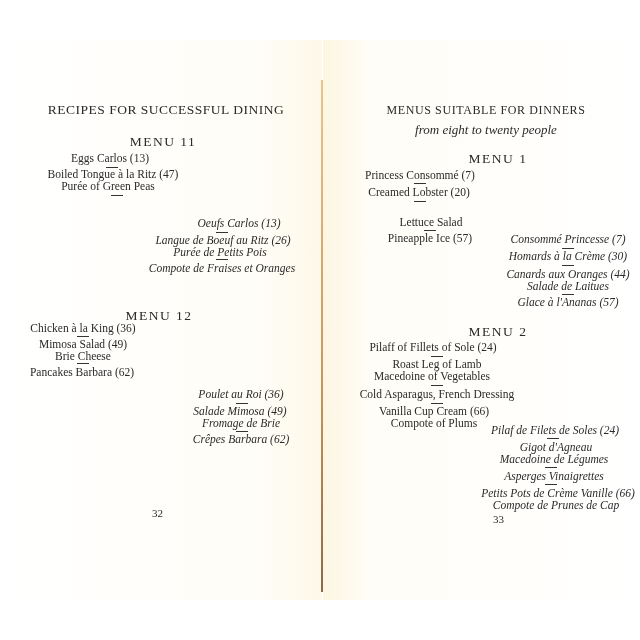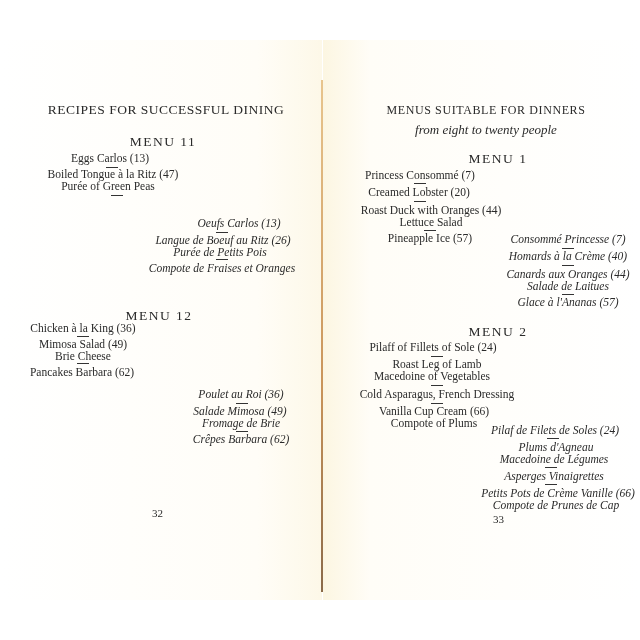--- a/index.html
+++ b/index.html
@@ -69,49 +69,48 @@
 
   <div class="abs center header-right" style="left:486px; top:103px;">MENUS SUITABLE FOR DINNERS</div>
   <div class="abs center subtitle" style="left:486px; top:122px;">from eight to twenty people</div>
 
   <div class="abs center menu-title" style="left:498px; top:151px;">MENU 1</div>
 
   <div class="abs center item" style="left:420px; top:169px;">Princess Consommé (7)</div>
   <div class="dash" style="left:420px; top:183px;"></div>
   <div class="abs center item" style="left:419px; top:186px;">Creamed Lobster (20)</div>
   <div class="dash" style="left:420px; top:201px;"></div>
-  <div class="abs center item" style="left:431px; top:204px;">Roast Duck with Oranges (44)</div>
   <div class="abs center item" style="left:431px; top:216px;">Lettuce Salad</div>
   <div class="dash" style="left:430px; top:230px;"></div>
   <div class="abs center item" style="left:430px; top:232px;">Pineapple Ice (57)</div>
 
   <div class="abs center item fr" style="left:568px; top:233px;">Consommé Princesse (7)</div>
   <div class="dash" style="left:568px; top:248px;"></div>
-  <div class="abs center item fr" style="left:568px; top:250px;">Homards à la Crème (40)</div>
+  <div class="abs center item fr" style="left:568px; top:250px;">Homards à la Crème (30)</div>
   <div class="dash" style="left:568px; top:265px;"></div>
   <div class="abs center item fr" style="left:568px; top:268px;">Canards aux Oranges (44)</div>
   <div class="abs center item fr" style="left:568px; top:280px;text-align:right;">Salade de Laitues</div>
   <div class="dash" style="left:568px; top:294px;"></div>
   <div class="abs center item fr" style="left:568px; top:296px;">Glace à l'Ananas (57)</div>
 
   <div class="abs center menu-title" style="left:498px; top:324px;font-family:Liberation Serif, serif;">MENU 2</div>
 
   <div class="abs center item" style="left:433px; top:341px;">Pilaff of Fillets of Sole (24)</div>
   <div class="dash" style="left:437px; top:356px;"></div>
   <div class="abs center item" style="left:437px; top:358px;">Roast Leg of Lamb</div>
   <div class="abs center item" style="left:432px; top:370px;">Macedoine of Vegetables</div>
   <div class="dash" style="left:437px; top:385px;"></div>
   <div class="abs center item" style="left:437px; top:388px;">Cold Asparagus, French Dressing</div>
   <div class="dash" style="left:437px; top:403px;"></div>
   <div class="abs center item" style="left:434px; top:405px;">Vanilla Cup Cream (66)</div>
   <div class="abs center item" style="left:434px; top:417px;">Compote of Plums</div>
 
   <div class="abs center item fr" style="left:555px; top:424px;">Pilaf de Filets de Soles (24)</div>
   <div class="dash" style="left:553px; top:438px;"></div>
-  <div class="abs center item fr" style="left:556px; top:441px;">Plums d'Agneau</div>
+  <div class="abs center item fr" style="left:556px; top:441px;">Gigot d'Agneau</div>
   <div class="abs center item fr" style="left:554px; top:453px;">Macedoine de Légumes</div>
   <div class="dash" style="left:551px; top:467px;"></div>
   <div class="abs center item fr" style="left:554px; top:470px;">Asperges Vinaigrettes</div>
   <div class="dash" style="left:551px; top:484px;"></div>
   <div class="abs center item fr" style="left:558px; top:487px;">Petits Pots de Crème Vanille (66)</div>
   <div class="abs center item fr" style="left:556px; top:499px;">Compote de Prunes de Cap</div>
 
   <div class="abs pagenum" style="left:493px; top:513px;">33</div>
 </div>
 

